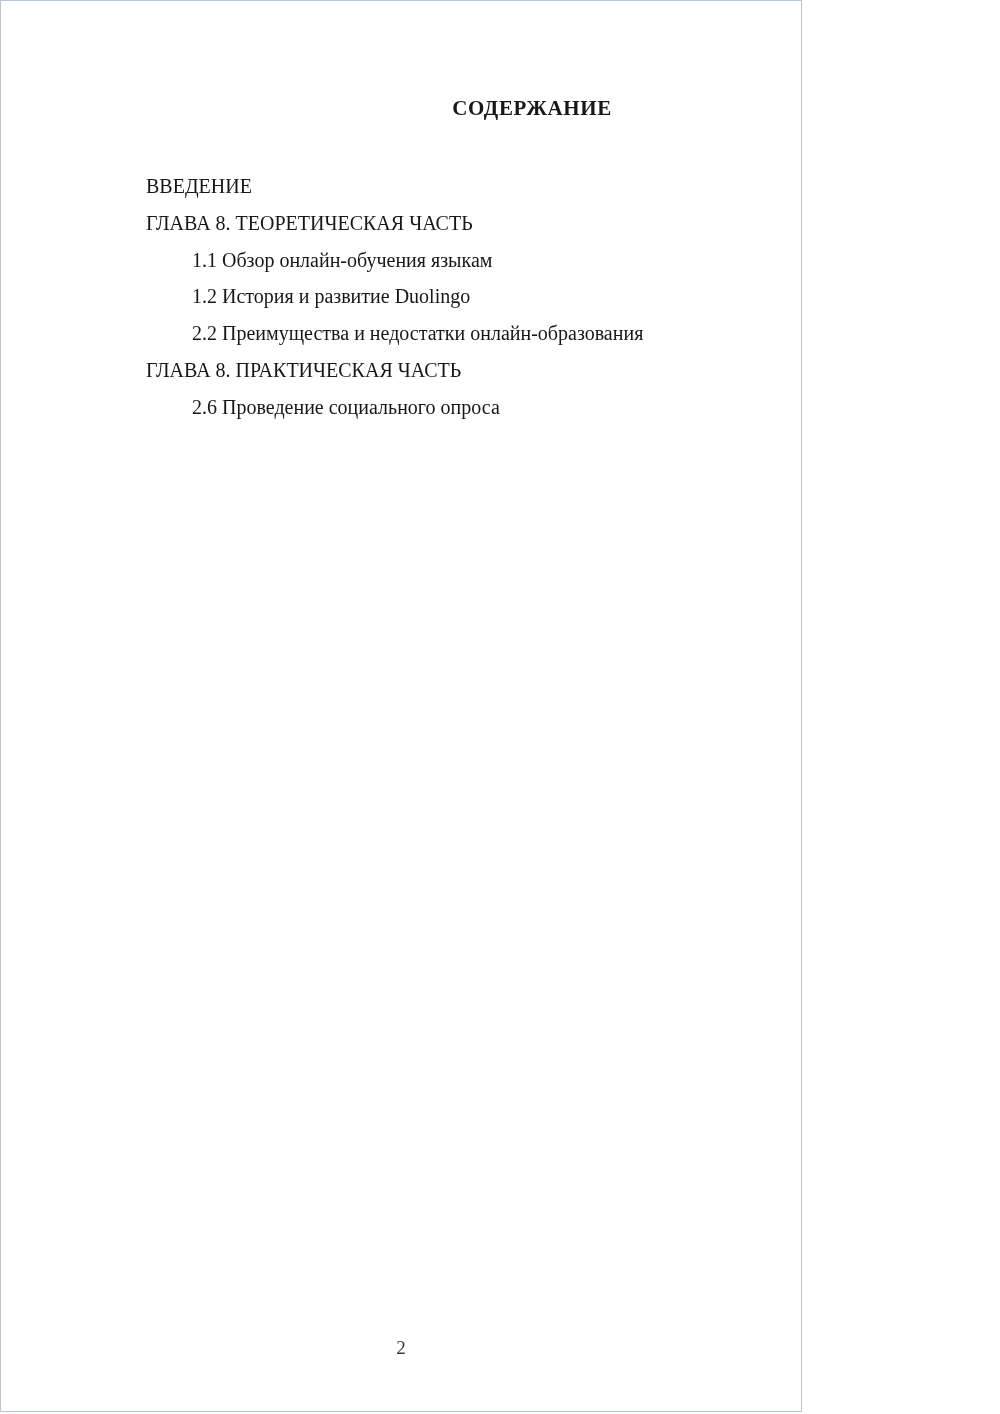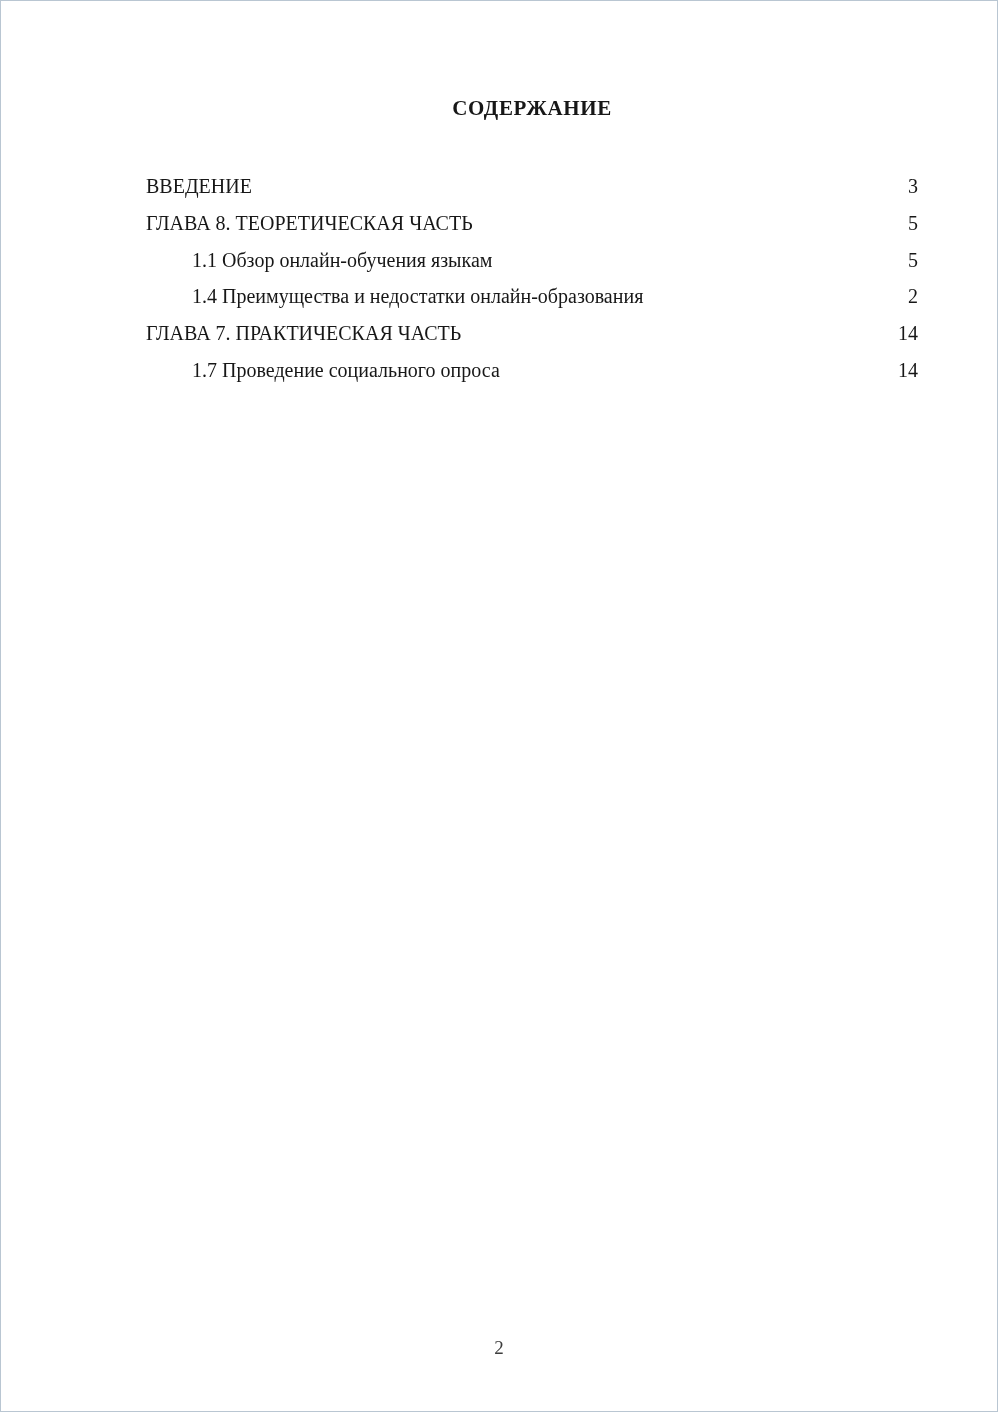--- a/index.html
+++ b/index.html
@@ -2,21 +2,21 @@
 <html><head>
   <meta charset="utf-8">
   <style>
     html, body {
       margin: 0;
       padding: 0;
       background: #ffffff;
     }
     .page {
       position: relative;
-      width: 998px;
+      width: 802px;
       height: 1412px;
       border: 1px solid #b9c6d2;
       background: #ffffff;
       font-family: "Liberation Serif", "DejaVu Serif", serif;
       color: #171717;
       box-sizing: border-box;
       overflow: hidden;
     }
     .doc-title {
       position: absolute;
@@ -80,34 +80,38 @@
     <div class="toc-row">
       <span class="label">ГЛАВА 8. ТЕОРЕТИЧЕСКАЯ ЧАСТЬ</span>
       <span class="pagenum">5</span>
     </div>
 
     <div class="toc-row indent">
       <span class="label">1.1 Обзор онлайн-обучения языкам</span>
       <span class="pagenum">5</span>
     </div>
 
+    <div class="toc-row indent">
+      <span class="label">1.2 История и развитие Duolingo</span>
+      <span class="pagenum">7</span>
+    </div>
 
 
     <div class="toc-row indent">
-      <span class="label">1.4 Преимущества и недостатки онлайн-образования</span>
+      <span class="label">2.2 Преимущества и недостатки онлайн-образования</span>
       <span class="pagenum">2</span>
     </div>
 
     <div class="toc-row">
-      <span class="label">ГЛАВА 7. ПРАКТИЧЕСКАЯ ЧАСТЬ</span>
+      <span class="label">ГЛАВА 8. ПРАКТИЧЕСКАЯ ЧАСТЬ</span>
       <span class="pagenum">14</span>
     </div>
 
     <div class="toc-row indent">
-      <span class="label">1.7 Проведение социального опроса</span>
+      <span class="label">2.6 Проведение социального опроса</span>
       <span class="pagenum">14</span>
     </div>
 
 
 
 
   </div>
 
   <div class="footer-page-number">2</div>
 

